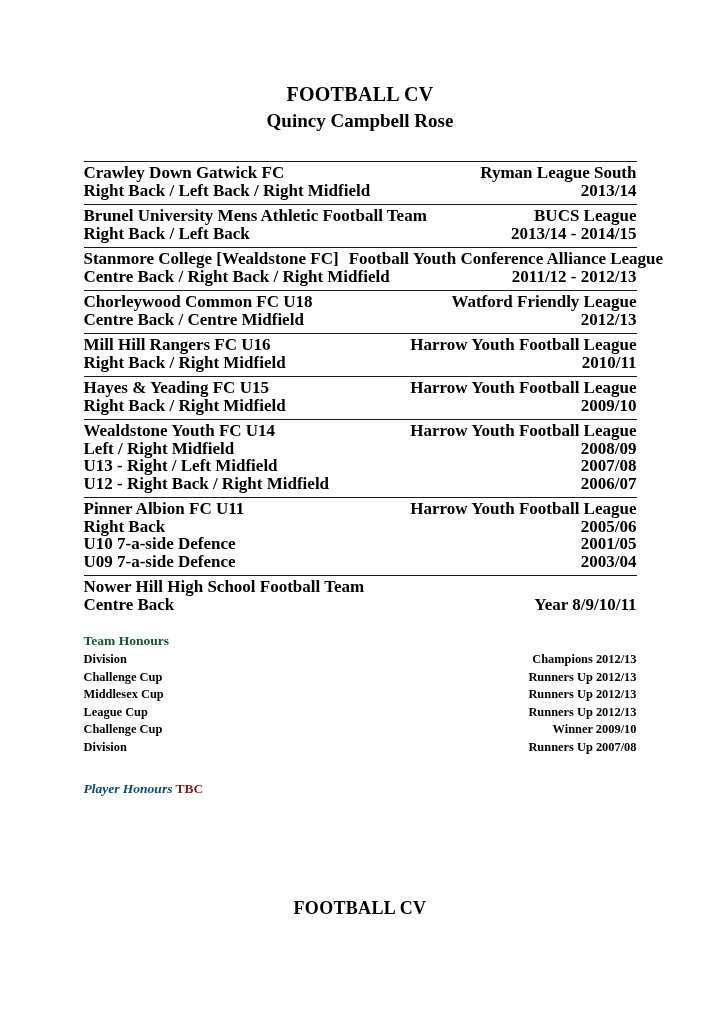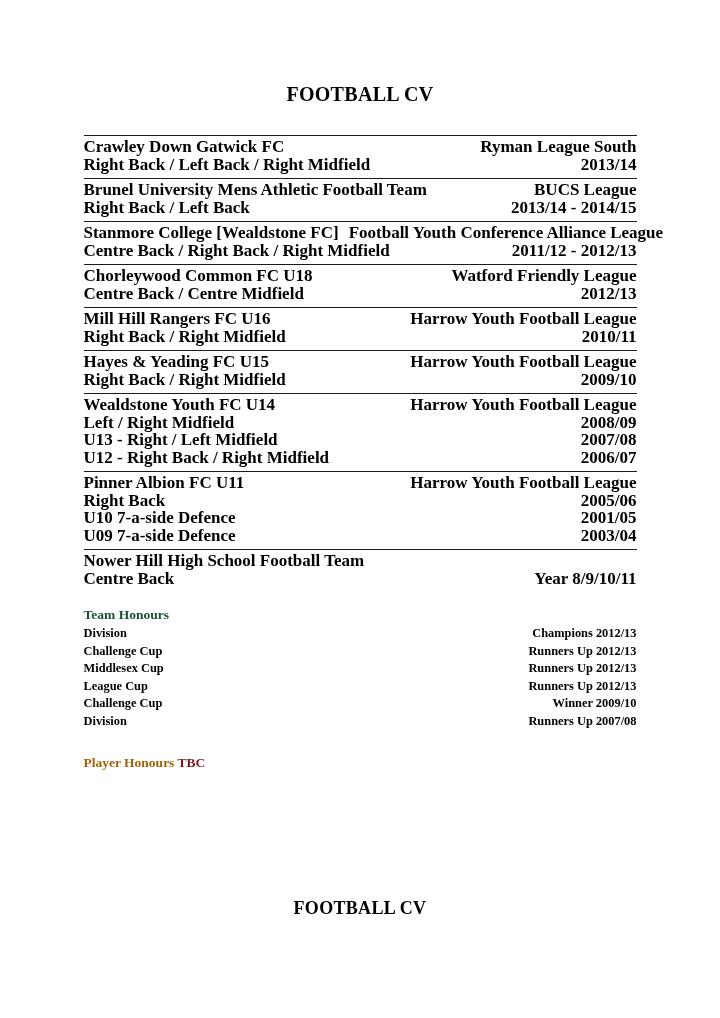--- a/index.html
+++ b/index.html
@@ -85,21 +85,22 @@
     white-space: nowrap;
     gap: 48px;
   }
   .player-honours {
     padding-top: 23px;
     font-size: 13.5px;
     font-weight: bold;
     line-height: 19px;
   }
   .player-honours .ph-label {
-    color: #a16207;
+    color: #0c4a6e;
+    font-style: italic;
   }
   .player-honours .ph-value {
     color: #7f1d1d;
   }
   .footer {
     position: absolute;
     left: 0;
     right: 0;
     top: 898px;
     text-align: center;
@@ -108,20 +109,21 @@
     letter-spacing: 0.3px;
   }
 </style>
 </head>
 <body>
 
 <div class="page">
 
   <div class="header">
     <div class="title">FOOTBALL CV</div>
+    <div class="subtitle">Quincy Campbell Rose</div>
   </div>
 
   <div class="content">
 
     <div class="entry">
       <div class="row">
         <span class="left">Crawley Down Gatwick FC</span>
         <span class="right">Ryman League South</span>
       </div>
       <div class="row">

